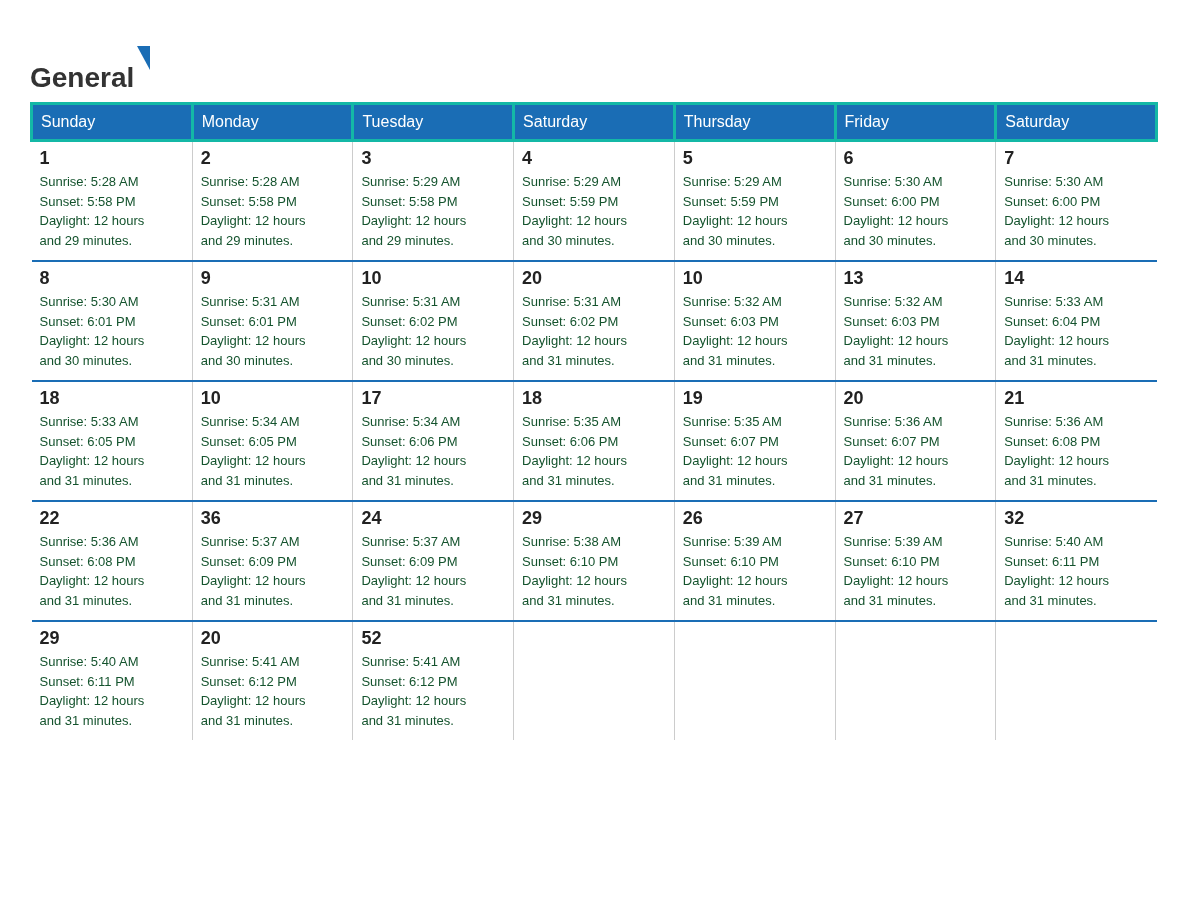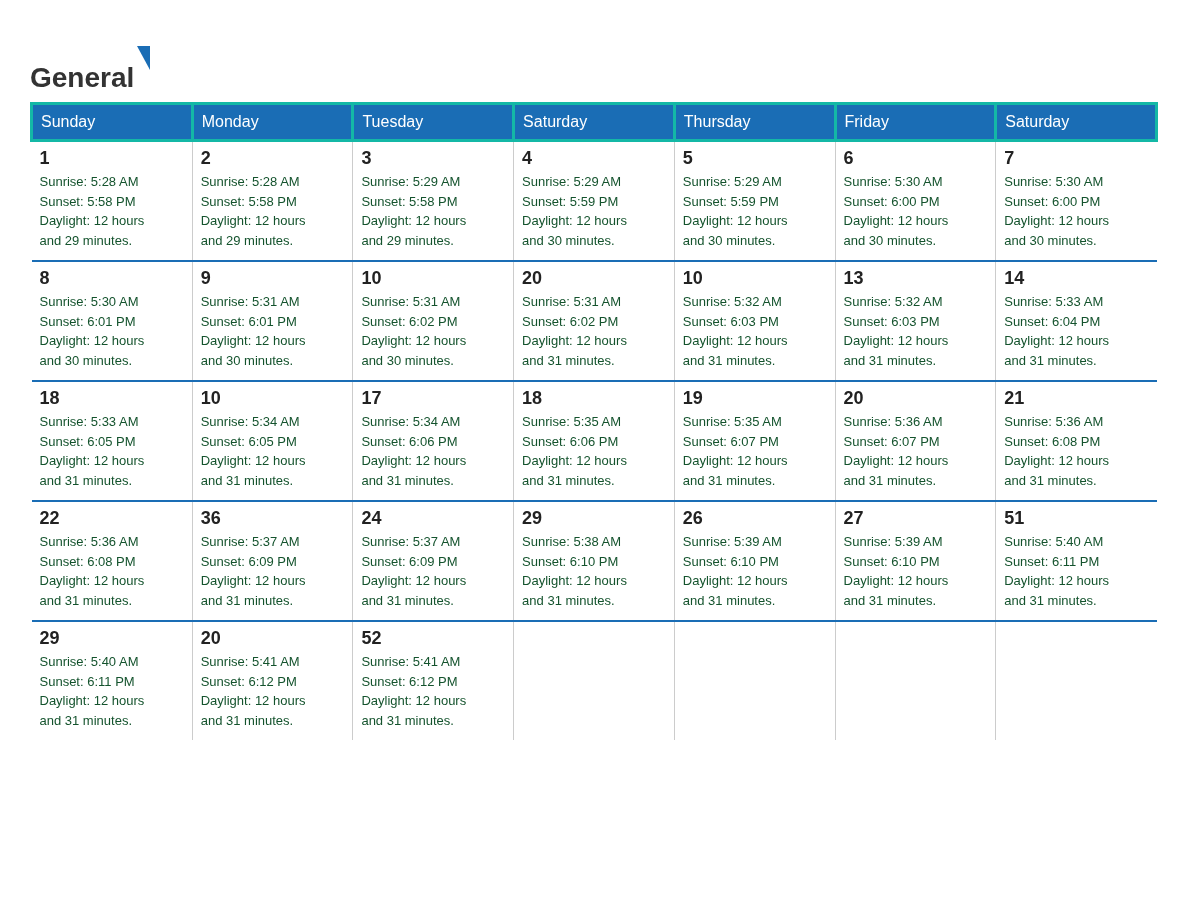--- a/index.html
+++ b/index.html
@@ -242,21 +242,21 @@
         </td>
         <td>
           <span class="day-num">26</span>
           <span class="day-info">Sunrise: 5:39 AM<br>Sunset: 6:10 PM<br>Daylight: 12 hours<br>and 31 minutes.</span>
         </td>
         <td>
           <span class="day-num">27</span>
           <span class="day-info">Sunrise: 5:39 AM<br>Sunset: 6:10 PM<br>Daylight: 12 hours<br>and 31 minutes.</span>
         </td>
         <td>
-          <span class="day-num">51</span>
+          <span class="day-num">32</span>
           <span class="day-info">Sunrise: 5:40 AM<br>Sunset: 6:11 PM<br>Daylight: 12 hours<br>and 31 minutes.</span>
         </td>
       </tr>
       <tr>
         <td>
           <span class="day-num">29</span>
           <span class="day-info">Sunrise: 5:40 AM<br>Sunset: 6:11 PM<br>Daylight: 12 hours<br>and 31 minutes.</span>
         </td>
         <td>
           <span class="day-num">20</span>

